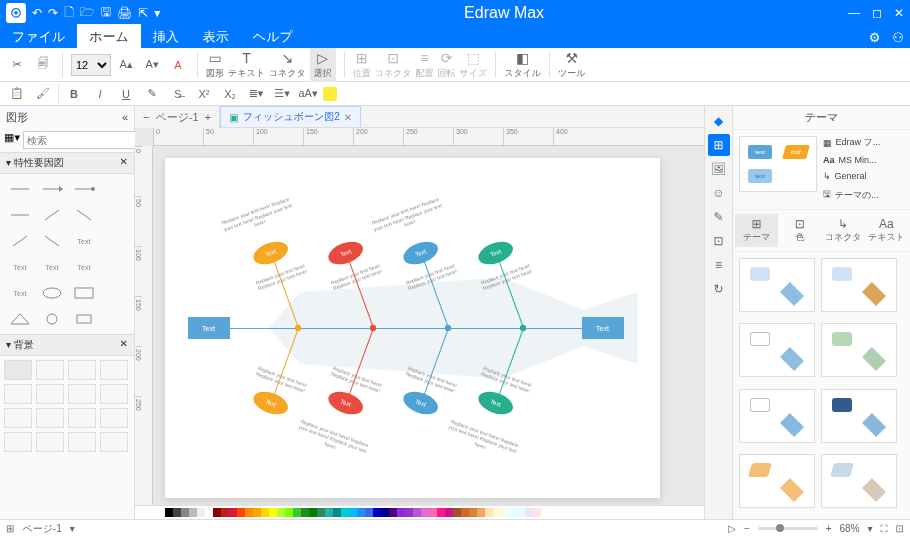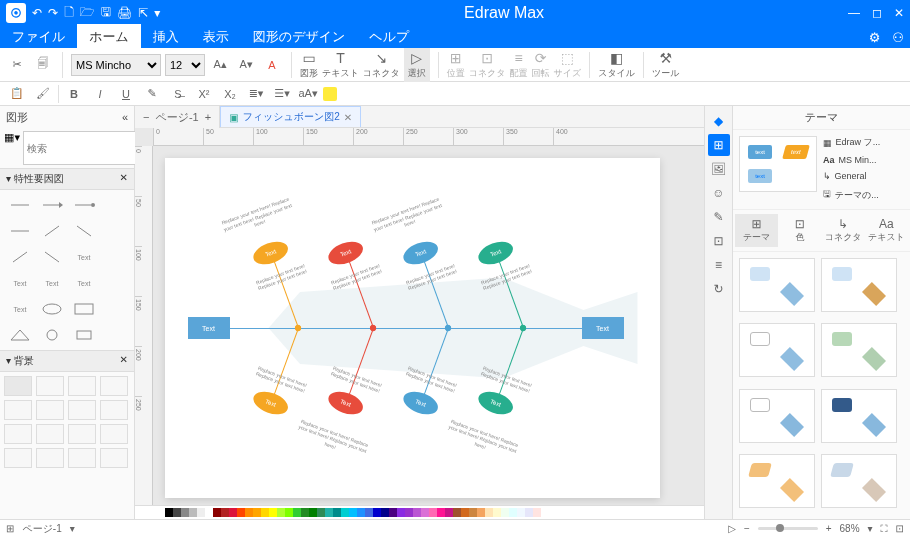--- a/index.html
+++ b/index.html
@@ -20,21 +20,21 @@
 .ribbon .sep { width: 1px; height: 26px; background: #e0e0e0; margin: 0 4px; }
 .ribbon select { height: 22px; border: 1px solid #ccc; font-size: 11px; }
 .ribbon .labelgrp { display: flex; flex-direction: column; align-items: center; font-size: 9px; gap: 1px; }
 .ribbon .labelgrp .ic { font-size: 14px; }
 .ribbon2 { height: 24px; background: #fff; border-bottom: 1px solid #ddd; display: flex; align-items: center; padding: 0 6px; gap: 4px; color: #666; font-size: 11px; }
 .ribbon2 .rbtn { width: 22px; height: 18px; display: flex; align-items: center; justify-content: center; cursor: pointer; }
 .main { display: flex; height: calc(537px - 26px - 22px - 34px - 24px - 18px); }
 .leftpanel { width: 135px; background: #fafafa; border-right: 1px solid #ddd; display: flex; flex-direction: column; }
 .leftpanel .hdr { height: 22px; display: flex; align-items: center; justify-content: space-between; padding: 0 6px; font-size: 11px; color: #444; }
 .leftpanel .search { display: flex; padding: 3px 4px; gap: 3px; }
-.leftpanel .search input { flex: 1; border: 1px solid #ccc; height: 34px; font-size: 10px; padding: 0 3px; }
+.leftpanel .search input { flex: 1; border: 1px solid #ccc; height: 18px; font-size: 10px; padding: 0 3px; }
 .leftpanel .accordion { background: #eee; padding: 3px 6px; font-size: 10px; color: #333; display: flex; justify-content: space-between; border-top: 1px solid #ddd; border-bottom: 1px solid #ddd; }
 .leftpanel .shapes { padding: 6px; display: flex; flex-wrap: wrap; gap: 8px 4px; }
 .leftpanel .shapes .sh { width: 28px; height: 18px; display: flex; align-items: center; justify-content: center; font-size: 7px; color: #888; }
 .leftpanel .bgs { padding: 4px; display: flex; flex-wrap: wrap; gap: 4px; }
 .leftpanel .bgs .bg { width: 28px; height: 20px; border: 1px solid #ddd; background: #f7f7f7; }
 .canvaswrap { flex: 1; display: flex; flex-direction: column; background: #e8e8e8; position: relative; }
 .tabs { height: 22px; background: #f4f4f4; display: flex; align-items: stretch; border-bottom: 1px solid #ddd; }
 .tabs .pagetabs { height: 22px; background: #f4f4f4; display: flex; align-items: center; gap: 6px; padding: 0 8px; color: #666; }
 .tabs .tab { background: #eef4ff; border: 1px solid #b8d4ff; border-bottom: none; padding: 3px 8px; font-size: 10px; display: flex; align-items: center; gap: 4px; color: #2a6dd4; }
 .tabs .tab .close { color: #888; }
@@ -115,32 +115,30 @@
     <span>◻</span>
     <span>✕</span>
   </div>
 </div>
 
 <div class="menubar">
   <div class="menu">ファイル</div>
   <div class="menu active">ホーム</div>
   <div class="menu">挿入</div>
   <div class="menu">表示</div>
-  <div class="menu">図形のデザイン</div>
   <div class="menu">ヘルプ</div>
   <div class="mspacer"></div>
   <div class="ricon">⚙</div>
   <div class="ricon">⚇</div>
 </div>
 
 <div class="ribbon">
   <div class="rbtn">✂</div>
   <div class="rbtn">🗐</div>
   <div class="sep"></div>
-  <select style="width:90px"><option>MS Mincho</option></select>
   <select style="width:40px"><option>12</option></select>
   <div class="rbtn">A▴</div>
   <div class="rbtn">A▾</div>
   <div class="rbtn" style="color:#e74c3c">A</div>
   <div class="sep"></div>
   <div class="labelgrp">
       <span class="ic">▭</span>
       <span>図形</span>
     </div>
   <div class="labelgrp">

